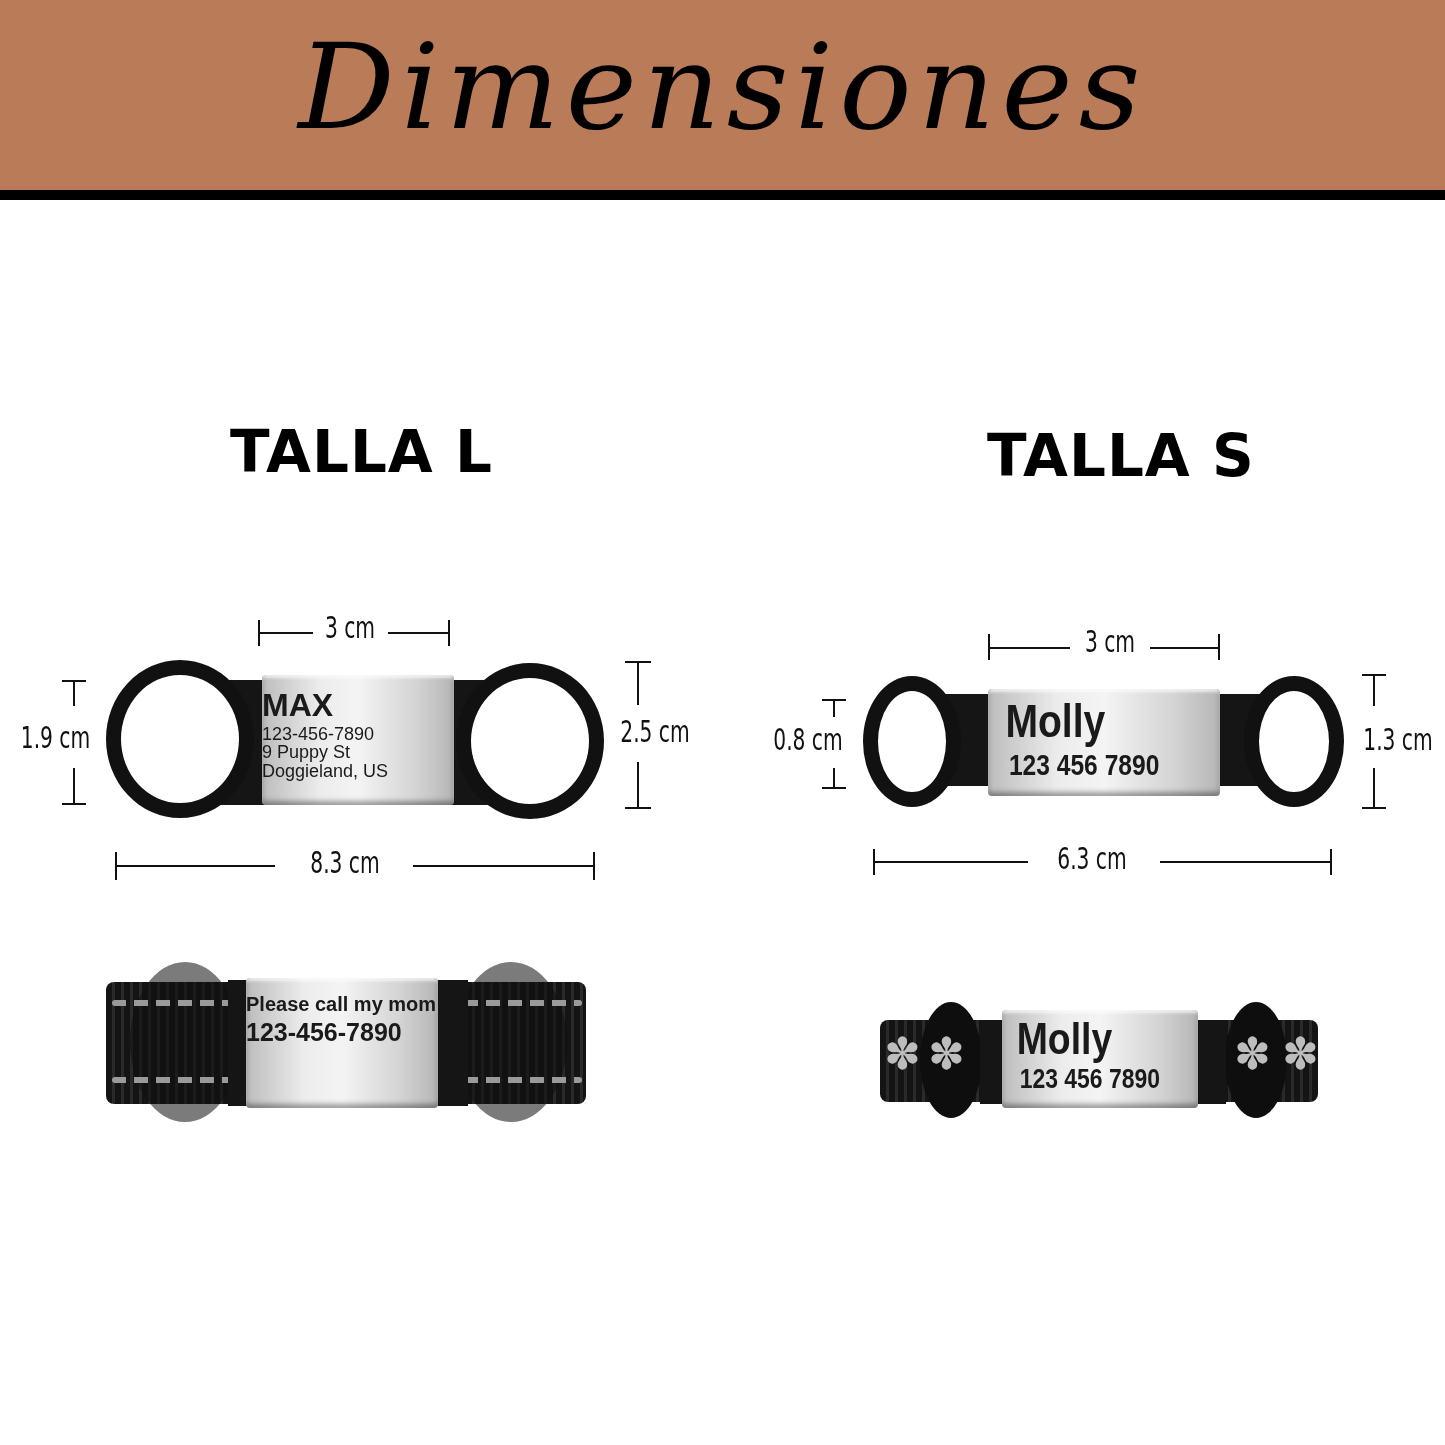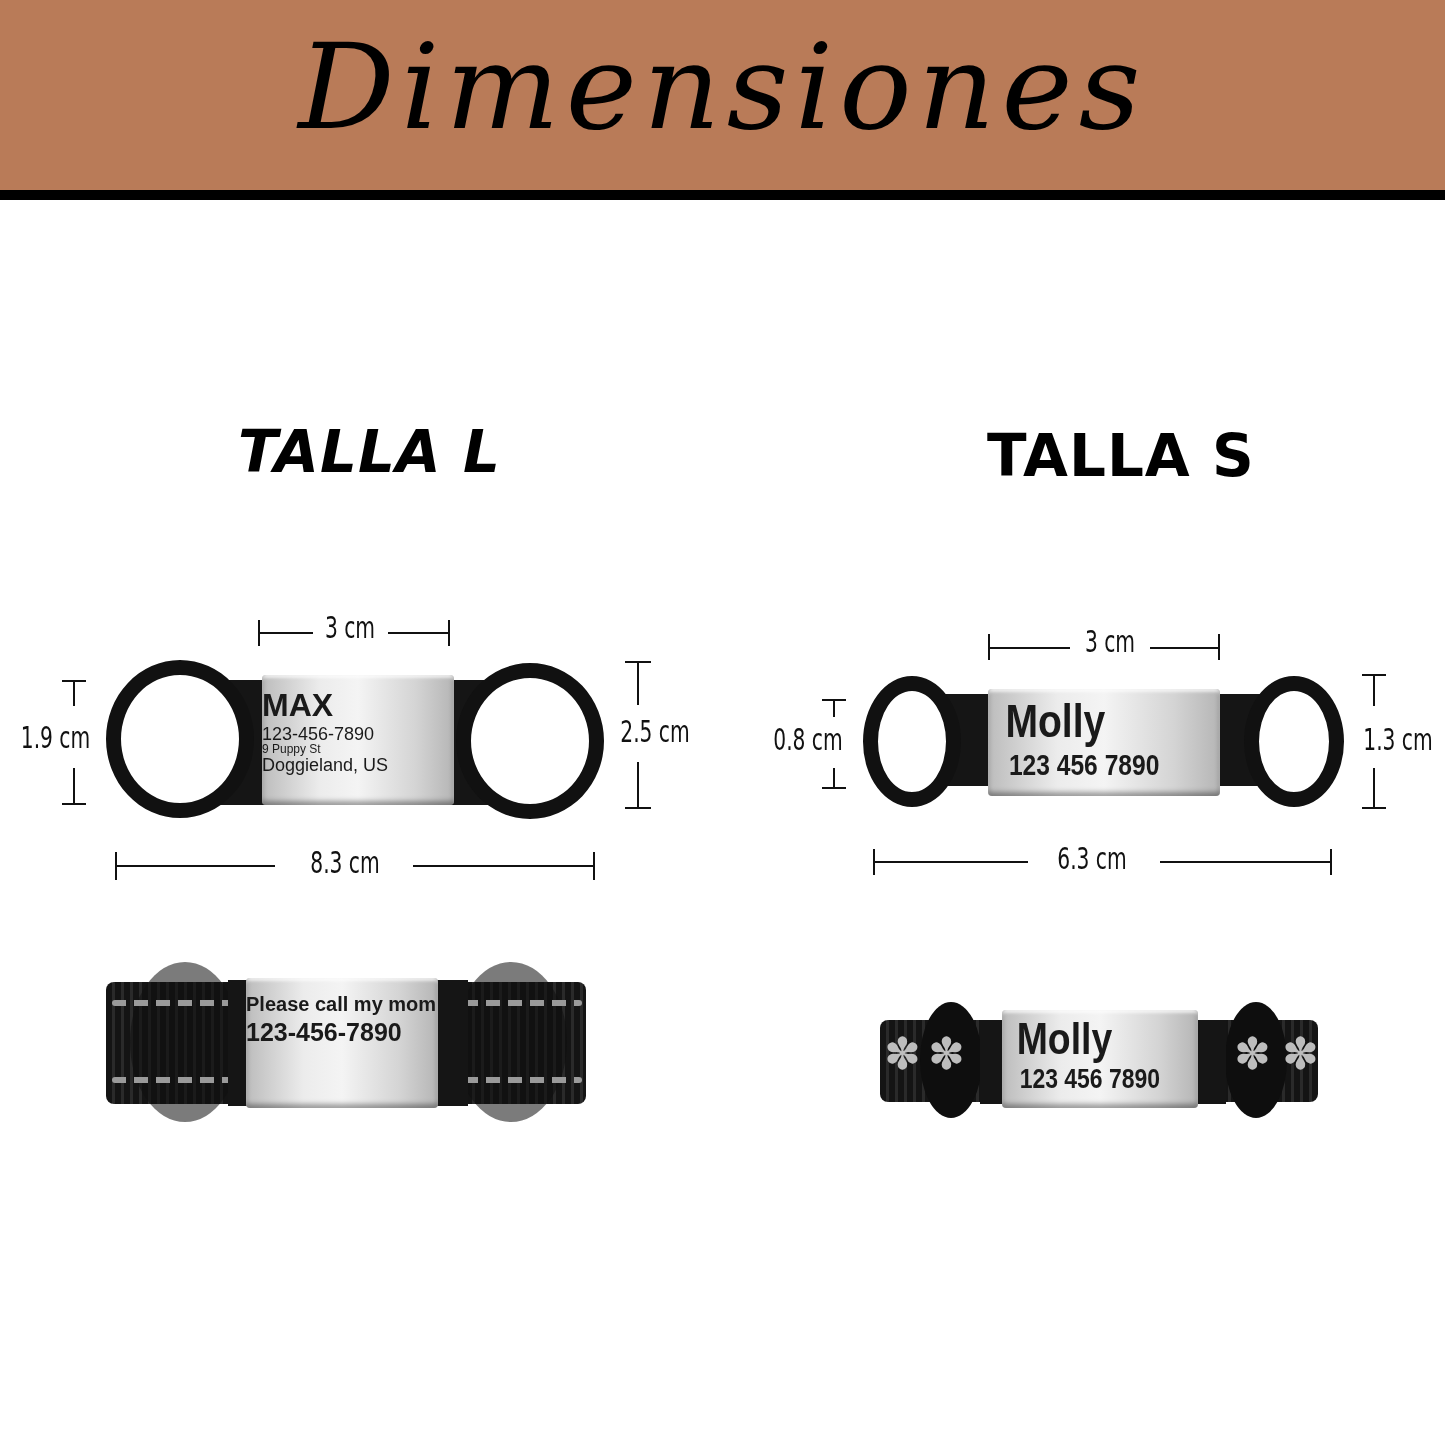--- a/index.html
+++ b/index.html
@@ -22,21 +22,21 @@
   .darkring{position:absolute;background:#0e0e0e;border-radius:50%;}
   .paw{position:absolute;color:#bdbdbd;font-size:44px;line-height:1;}
 </style>
 </head>
 <body>
 
 <div class="banner"></div>
 <div class="banner-title">Dimensiones</div>
 <div class="banner-line"></div>
 
-<div class="size-title" style="left:238px;top:418px;font-style:italic;">TALLA L</div>
+<div class="size-title" style="left:230px;top:418px;">TALLA L</div>
 
 <div>
 
   <div class="tick-v" style="left:258px;top:620px;height:26px;"></div>
   <div class="hline" style="left:258px;top:632px;width:55px;"></div>
   <div class="dim" style="left:310px;top:610px;width:80px;text-align:center;">3 cm</div>
   <div class="hline" style="left:388px;top:632px;width:62px;"></div>
   <div class="tick-v" style="left:448px;top:620px;height:26px;"></div>
 
   <div class="tick-h" style="left:62px;top:680px;width:24px;"></div>
@@ -44,21 +44,21 @@
   <div class="dim" style="left:8px;top:720px;width:95px;text-align:center;">1.9 cm</div>
   <div class="vline" style="left:73px;top:768px;height:36px;"></div>
   <div class="tick-h" style="left:62px;top:803px;width:24px;"></div>
 
   <div class="strap" style="left:200px;top:680px;width:300px;height:125px;"></div>
   <div class="ring" style="left:106px;top:660px;width:148px;height:158px;border-width:15px;"></div>
   <div class="ring" style="left:456px;top:663px;width:148px;height:156px;border-width:15px;"></div>
   <div class="plate" style="left:262px;top:675px;width:192px;height:130px;padding-top:14px;">
     <span class="l" style="font-size:32px;font-weight:bold;">MAX</span>
     <span class="l" style="font-size:18px;margin-top:2px;">123-456-7890</span>
-    <span class="l" style="font-size:12px;">9 Puppy St</span>
+    <span class="l" style="font-size:18px;">9 Puppy St</span>
     <span class="l" style="font-size:18px;">Doggieland, US</span>
   </div>
 
   <div class="tick-h" style="left:625px;top:661px;width:26px;"></div>
   <div class="vline" style="left:637px;top:661px;height:44px;"></div>
   <div class="dim" style="left:605px;top:714px;width:100px;text-align:center;">2.5 cm</div>
   <div class="vline" style="left:637px;top:762px;height:46px;"></div>
   <div class="tick-h" style="left:625px;top:807px;width:26px;"></div>
 
   <div class="tick-v" style="left:115px;top:852px;height:28px;"></div>

